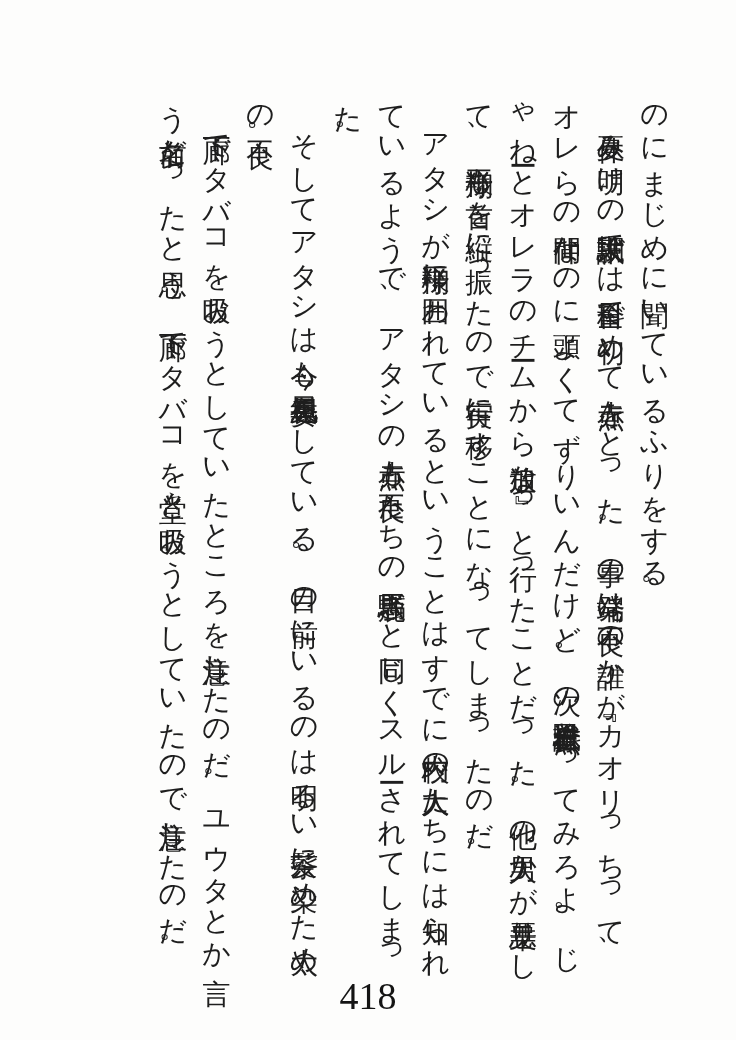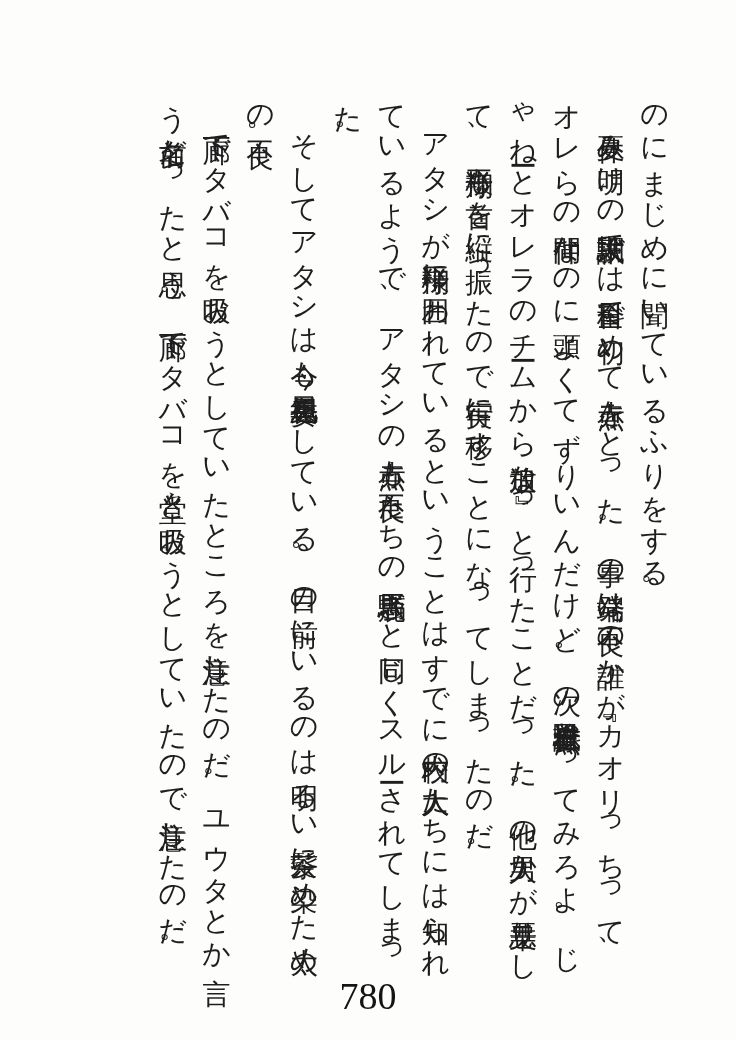--- a/index.html
+++ b/index.html
@@ -58,15 +58,15 @@
 <div class="page">
 
   <div class="text-area">
     <p>のにまじめに聞いているふりをする。</p>
     <p class="indent">夏休み明けの期末試験では全科目で初めて赤点をとった。事の発端は不良の誰かが『カオリっちって、オレらの仲間なのに頭よくてずりいんだけど。次の試験全科目赤点とってみろよ。じゃねーとオレラのチームから追放な』っと行ったことだった。他の男人かが悪乗りして、翔平様も首を縦に振ったので実行に移すことになってしまったのだ。</p>
     <p class="indent">アタシが翔平様に囲われているということはすでに校内の大人たちには知られているようで、アタシの赤点も不良たちの馬鹿騒ぎと同じくスルーされてしまった。</p>
     <p class="indent">そしてアタシは今も風紀委員長をしている。目の前にいるのは明るい茶髪に染めた太めの不良。</p>
     <p class="indent">廊下でタバコを吸おうとしていたところを注意したのだ。ユウタとか言う名前だったと思う。廊下でタバコを堂々と吸おうとしていたので注意したのだ。</p>
   </div>
 
-  <div class="page-number">780</div>
+  <div class="page-number">418</div>
 
 </div>
 
 </body></html>

